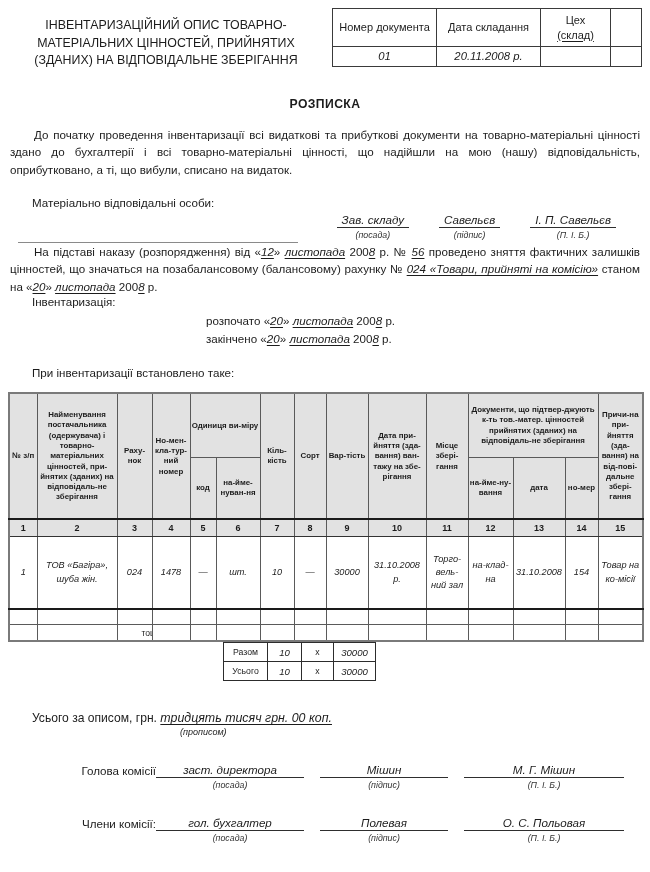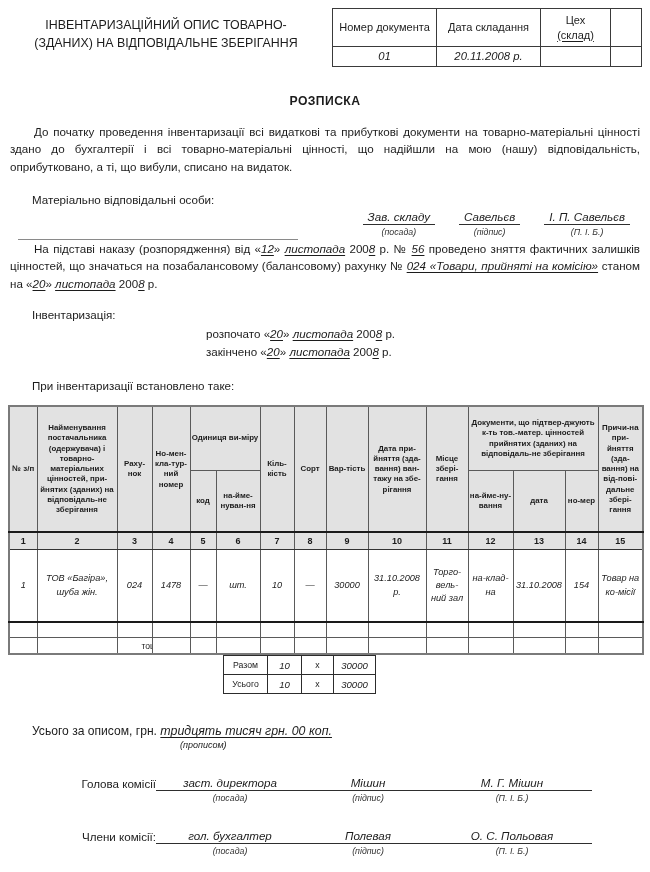--- a/index.html
+++ b/index.html
@@ -27,30 +27,30 @@
   .receipt-head { text-align: center; font-weight: bold; font-size: 12.2px; letter-spacing: 0.4px; margin: 27px 0 15px 0; }
   p.body-par { margin: 0 2px; text-align: justify; text-indent: 24px; line-height: 1.52; }
 
   .fill { font-style: italic; text-decoration: underline; text-underline-offset: 2px; }
 
   
   .resp { margin-top: 17px; }
   .resp-label { margin-left: 24px; }
   .resp-row { display: flex; justify-content: space-between; align-items: flex-start; margin-top: 4px; }
   .blank-line { width: 280px; border-bottom: 1px solid #8a8a8a; height: 30px; margin-left: 10px; }
-  .sig-group { display: flex; gap: 24px; margin-right: 12px; }
+  .sig-group { display: flex; gap: 30px; margin-right: 26px; }
   .sig-entry { text-align: center; }
   .sig-entry .val { font-style: italic; font-size: 11.6px; border-bottom: 1px solid #2e2e2e; padding: 0 5px 1px 5px; white-space: nowrap; }
   .sig-entry .note { font-style: italic; font-size: 8.8px; margin-top: 2px; color: #333; }
 
   
   .order-par { margin-top: 26px; }
 
   
-  .inv { margin-top: 16px; }
+  .inv { }
   .inv-label { margin-left: 24px; }
   .inv-lines { margin-left: 198px; margin-top: 4px; line-height: 1.55; }
 
   .established { margin: 18px 0 13px 24px; }
 
   
   table.main { border-collapse: collapse; table-layout: fixed; width: 634px; border: 2px solid #7a7a7a; }
   table.main th, table.main td { border: 1px solid #5a5a5a; overflow: hidden; }
   table.main th { background: #e2e2e2; font-weight: bold; font-size: 7.9px; line-height: 1.3; text-align: center; vertical-align: middle; padding: 2px 1px; }
   tr.nums td { background: #e2e2e2; font-weight: bold; font-size: 9px; text-align: center; height: 17px; border-top: 2px solid #1a1a1a; border-bottom: 1.5px solid #333; }
@@ -66,34 +66,35 @@
   table.totals td.t-x { font-size: 8.7px; }
 
   
   .grand { margin: 30px 0 0 24px; font-size: 12.1px; }
   .grand .fill { font-size: 12.4px; }
   .grand-note { margin-left: 172px; font-style: italic; font-size: 9px; margin-top: 2px; }
 
   
   .comm-row { display: flex; align-items: flex-start; margin: 26px 0 0 30px; }
   .comm-label { width: 118px; padding-top: 1px; text-align: right; }
-  .comm-entries { display: flex; }
+  .comm-entries { display: flex; gap: 16px; }
   .comm-entries .sig-entry { margin-right: 0; }
   .ce1 { width: 148px; }
   .ce2 { width: 128px; }
   .ce3 { width: 160px; }
 </style>
 </head>
 <body>
 
 <div class="page">
 
   <div class="top">
     <div class="doc-title">
       <div>ІНВЕНТАРИЗАЦІЙНИЙ ОПИС ТОВАРНО-</div>
+      <div>МАТЕРІАЛЬНИХ ЦІННОСТЕЙ, ПРИЙНЯТИХ</div>
       <div>(ЗДАНИХ) НА ВІДПОВІДАЛЬНЕ ЗБЕРІГАННЯ</div>
     </div>
     <table class="doc-info">
       <colgroup>
           <col style="width:104px">
           <col style="width:104px">
           <col style="width:70px">
           <col style="width:31px">
         </colgroup>
       <tbody>

